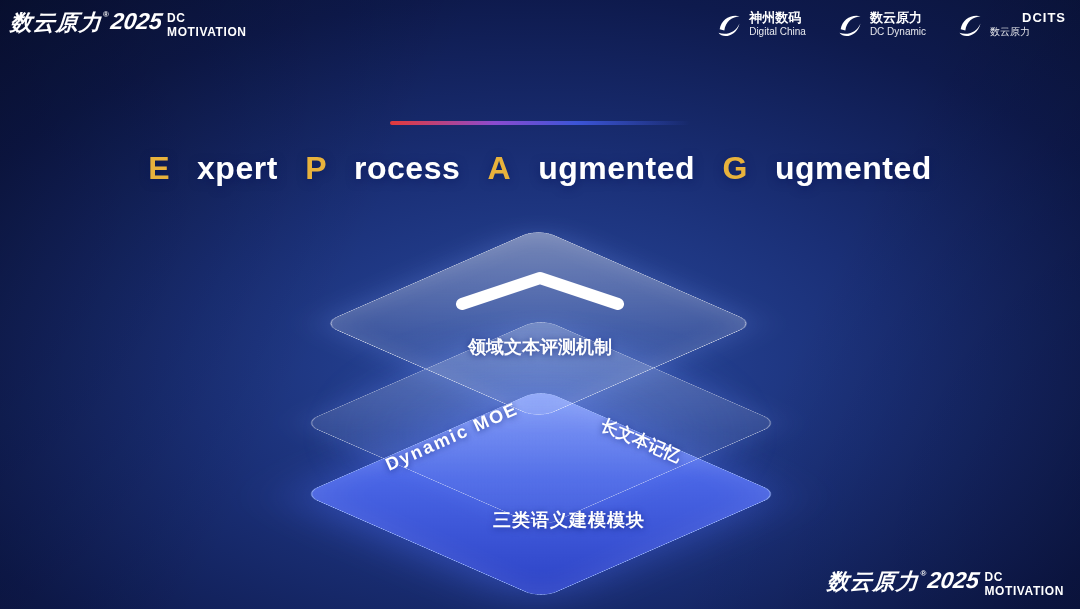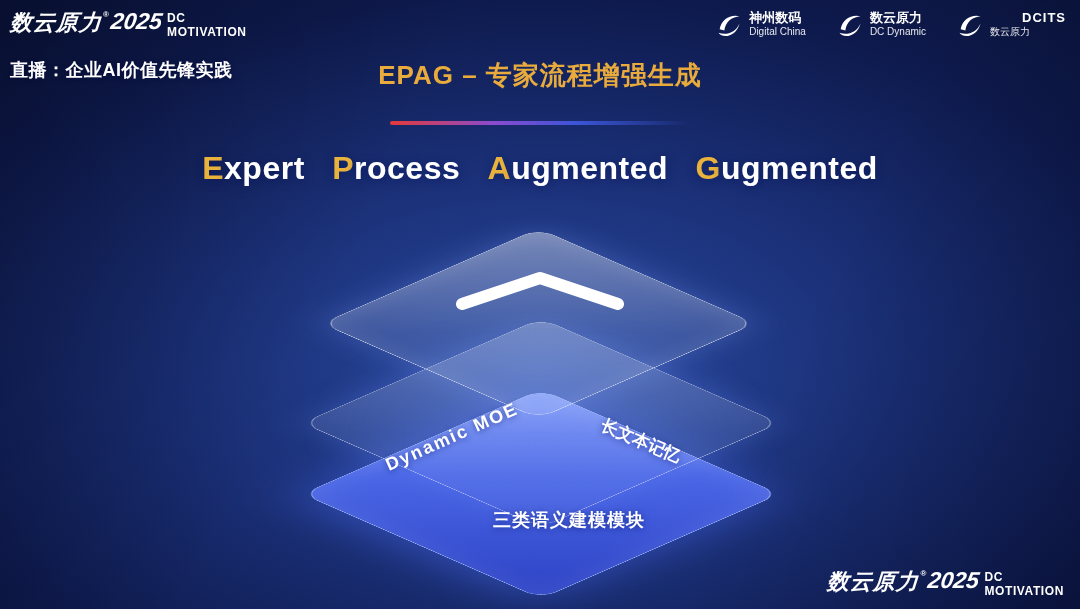--- a/index.html
+++ b/index.html
@@ -42,21 +42,21 @@
   
   .slide-heading{position:absolute;left:0;right:0;top:58px;text-align:center;
     color:#e8ab3c;font-size:26px;font-weight:800;letter-spacing:1px;z-index:40;}
   .divider{position:absolute;left:50%;margin-left:-150px;top:121px;width:300px;height:4px;border-radius:2px;z-index:40;
     background:linear-gradient(90deg,#e23a3a 0%,#8a4bd0 35%,#3c55d8 62%,rgba(40,80,200,0) 100%);}
   .main-title{position:absolute;left:0;right:0;top:150px;text-align:center;
     font-size:32px;font-weight:600;letter-spacing:0.5px;z-index:40;
     text-shadow:0 2px 10px rgba(0,20,90,.55);}
   .title-word{margin:0 9px;white-space:nowrap;}
   .title-first{color:#e8b23c;}
-  .title-rest{color:#ffffff;}
+  .title-rest{color:#ffffff;margin-left:27px;}
 
   
   .stack-glow{position:absolute;left:215px;top:270px;width:650px;height:330px;z-index:1;
     background:radial-gradient(closest-side, rgba(90,130,255,0.30), rgba(90,130,255,0) 72%);
     filter:blur(8px);}
   .layer{position:absolute;border-radius:22px;transform:rotateX(64deg) rotateZ(45deg);}
   .layer-top{left:385px;top:170px;width:305px;height:305px;z-index:30;
     background:linear-gradient(135deg, rgba(242,247,255,0.42) 0%, rgba(190,210,255,0.18) 55%, rgba(160,185,255,0.10) 100%);
     border:1.5px solid rgba(255,255,255,0.62);
     box-shadow:0 0 45px rgba(130,160,255,0.28), inset 0 0 40px rgba(255,255,255,0.12);}
@@ -86,21 +86,20 @@
   <div class="brand brand-topleft">
     <span class="brand-cn">数云原力</span>
     <span class="brand-reg">®</span>
     <span class="brand-year">2025</span>
     <span class="brand-tag">
       <span>DC</span>
       <span>MOTIVATION</span>
     </span>
   </div>
 
-  <div class="live-label">直播：企业AI价值先锋实践</div>
 
   <div class="logos-row">
     <div class="logo-item">
       <svg class="logo-icon" viewBox="0 0 48 48">
         <path d="M8 33 C11 16 27 7 42 11 C30 11 18 19 16 35 Z" fill="#ffffff"></path>
         <path d="M6 39 C20 44 36 38 42 23 C37 45 14 50 6 39 Z" fill="#ffffff"></path>
       </svg>
       <span class="logo-texts">
         <span class="logo-name">神州数码</span>
         <span class="logo-sub">Digital China</span>
@@ -121,39 +120,39 @@
         <path d="M8 33 C11 16 27 7 42 11 C30 11 18 19 16 35 Z" fill="#ffffff"></path>
         <path d="M6 39 C20 44 36 38 42 23 C37 45 14 50 6 39 Z" fill="#ffffff"></path>
       </svg>
       <span class="logo-texts">
         <span class="logo-name latin">DCITS</span>
         <span class="logo-sub">数云原力</span>
       </span>
     </div>
   </div>
 
-  <div class="slide-heading">EPAG – 专家流程增强生成</div>
   <div class="divider"></div>
 
   <div class="main-title">
     <span class="title-word"><span class="title-first">E</span><span class="title-rest">xpert</span></span>
     <span class="title-word"><span class="title-first">P</span><span class="title-rest">rocess</span></span>
     <span class="title-word"><span class="title-first">A</span><span class="title-rest">ugmented</span></span>
     <span class="title-word"><span class="title-first">G</span><span class="title-rest">ugmented</span></span>
   </div>
 
   <div class="stack-glow"></div>
   <div class="layer layer-bottom"></div>
   <div class="layer layer-middle"></div>
   <div class="layer layer-top"></div>
 
   <svg class="chevron" width="180" height="46" viewBox="0 0 180 46">
     <path d="M12 36 L90 10 L168 36" fill="none" stroke="#ffffff" stroke-width="12" stroke-linecap="round" stroke-linejoin="round"></path>
   </svg>
 
+  <div class="layer-label label-top">领域文本评测机制</div>
   <div class="layer-label label-dyn">Dynamic MOE</div>
   <div class="layer-label label-long">长文本记忆</div>
   <div class="layer-label label-bottom">三类语义建模模块</div>
 
   <div class="brand brand-bottomright">
     <span class="brand-cn">数云原力</span>
     <span class="brand-reg">®</span>
     <span class="brand-year">2025</span>
     <span class="brand-tag">
       <span>DC</span>

